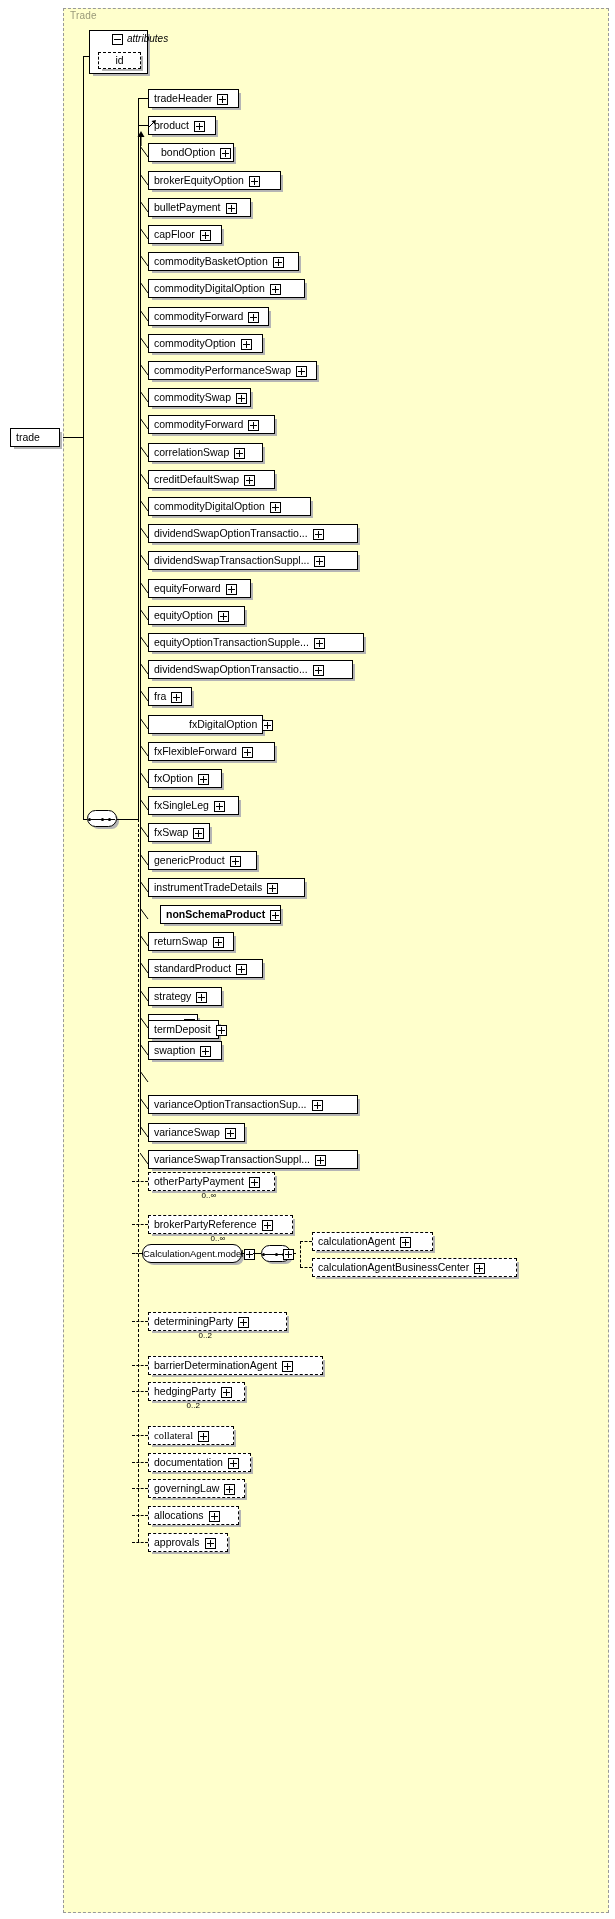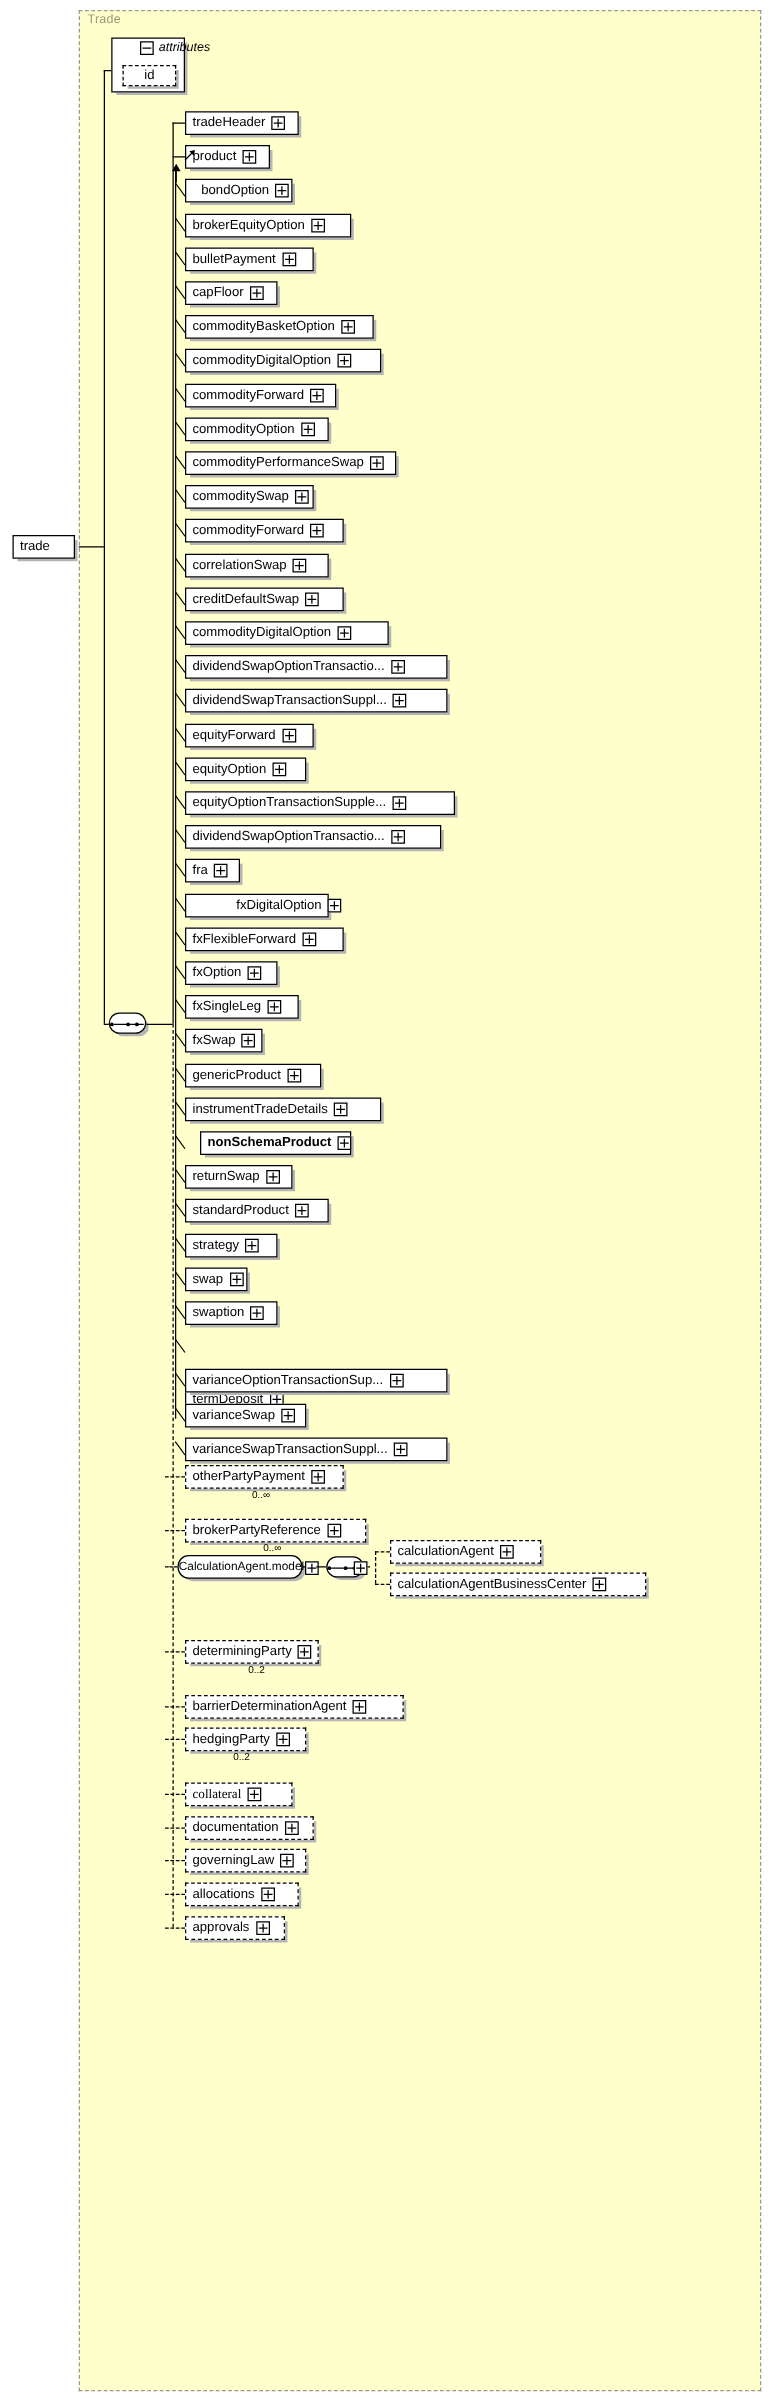--- a/index.html
+++ b/index.html
@@ -236,21 +236,21 @@
         <path d="M0 0 L8 11" stroke="#000" fill="none"></path>
       </svg>
       <div class="node" style="left: 148px; top: 1014px; width: 50px;"><span class="lbl">swap</span><span class="exp"></span></div>
       <svg width="9" height="13" style="position: absolute; left: 140px; top: 1044px;">
         <path d="M0 0 L8 11" stroke="#000" fill="none"></path>
       </svg>
       <div class="node" style="left: 148px; top: 1041px; width: 74px;"><span class="lbl">swaption</span><span class="exp"></span></div>
       <svg width="9" height="13" style="position: absolute; left: 140px; top: 1071px;">
         <path d="M0 0 L8 11" stroke="#000" fill="none"></path>
       </svg>
-      <div class="node" style="left: 148px; top: 1110px; width: 71px;"><span class="lbl">termDeposit</span><span class="exp"></span></div>
+      <div class="node" style="left: 148px; top: 1020px; width: 71px;"><span class="lbl">termDeposit</span><span class="exp"></span></div>
       <svg width="9" height="13" style="position: absolute; left: 140px; top: 1098px;">
         <path d="M0 0 L8 11" stroke="#000" fill="none"></path>
       </svg>
       <div class="node" style="left: 148px; top: 1095px; width: 210px;"><span class="lbl">varianceOptionTransactionSup...</span><span class="exp"></span></div>
       <svg width="9" height="13" style="position: absolute; left: 140px; top: 1126px;">
         <path d="M0 0 L8 11" stroke="#000" fill="none"></path>
       </svg>
       <div class="node" style="left: 148px; top: 1123px; width: 97px;"><span class="lbl">varianceSwap</span><span class="exp"></span></div>
       <svg width="9" height="13" style="position: absolute; left: 140px; top: 1153px;">
         <path d="M0 0 L8 11" stroke="#000" fill="none"></path>
@@ -264,21 +264,21 @@
         <path d="M1 9 L8 2" stroke="#000" fill="none"></path>
         <path d="M9 1 L4.5 2 L8 5.5 Z" fill="#000"></path>
       </svg>
       <div class="hd" style="left: 132px; top: 1181px; width: 16px;"></div>
       <div class="node dashed" style="left: 148px; top: 1172px; width: 127px;"><span class="lbl">otherPartyPayment</span><span class="exp"></span></div>
       <div class="occ" style="left: 201.5px; top: 1191px;">0..∞</div>
       <div class="hd" style="left: 132px; top: 1224px; width: 16px;"></div>
       <div class="node dashed" style="left: 148px; top: 1215px; width: 145px;"><span class="lbl">brokerPartyReference</span><span class="exp"></span></div>
       <div class="occ" style="left: 210.5px; top: 1234px;">0..∞</div>
       <div class="hd" style="left: 132px; top: 1321px; width: 16px;"></div>
-      <div class="node dashed" style="left: 148px; top: 1312px; width: 107px; text-decoration: underline;"><span class="lbl">determiningParty</span><span class="exp"></span></div>
+      <div class="node dashed" style="left: 148px; top: 1312px; width: 139px; text-decoration: underline;"><span class="lbl">determiningParty</span><span class="exp"></span></div>
       <div class="occ" style="left: 198.5px; top: 1331px;">0..2</div>
       <div class="hd" style="left: 132px; top: 1365px; width: 16px;"></div>
       <div class="node dashed" style="left: 148px; top: 1356px; width: 175px;"><span class="lbl">barrierDeterminationAgent</span><span class="exp"></span></div>
       <div class="hd" style="left: 132px; top: 1391px; width: 16px;"></div>
       <div class="node dashed" style="left: 148px; top: 1382px; width: 97px;"><span class="lbl">hedgingParty</span><span class="exp"></span></div>
       <div class="occ" style="left: 186.5px; top: 1401px;">0..2</div>
       <div class="hd" style="left: 132px; top: 1435px; width: 16px;"></div>
       <div class="node dashed" style="left: 148px; top: 1426px; width: 86px; font-family: Liberation Serif, serif;"><span class="lbl">collateral</span><span class="exp"></span></div>
       <div class="hd" style="left: 132px; top: 1462px; width: 16px;"></div>
       <div class="node dashed" style="left: 148px; top: 1453px; width: 103px;"><span class="lbl">documentation</span><span class="exp"></span></div>

